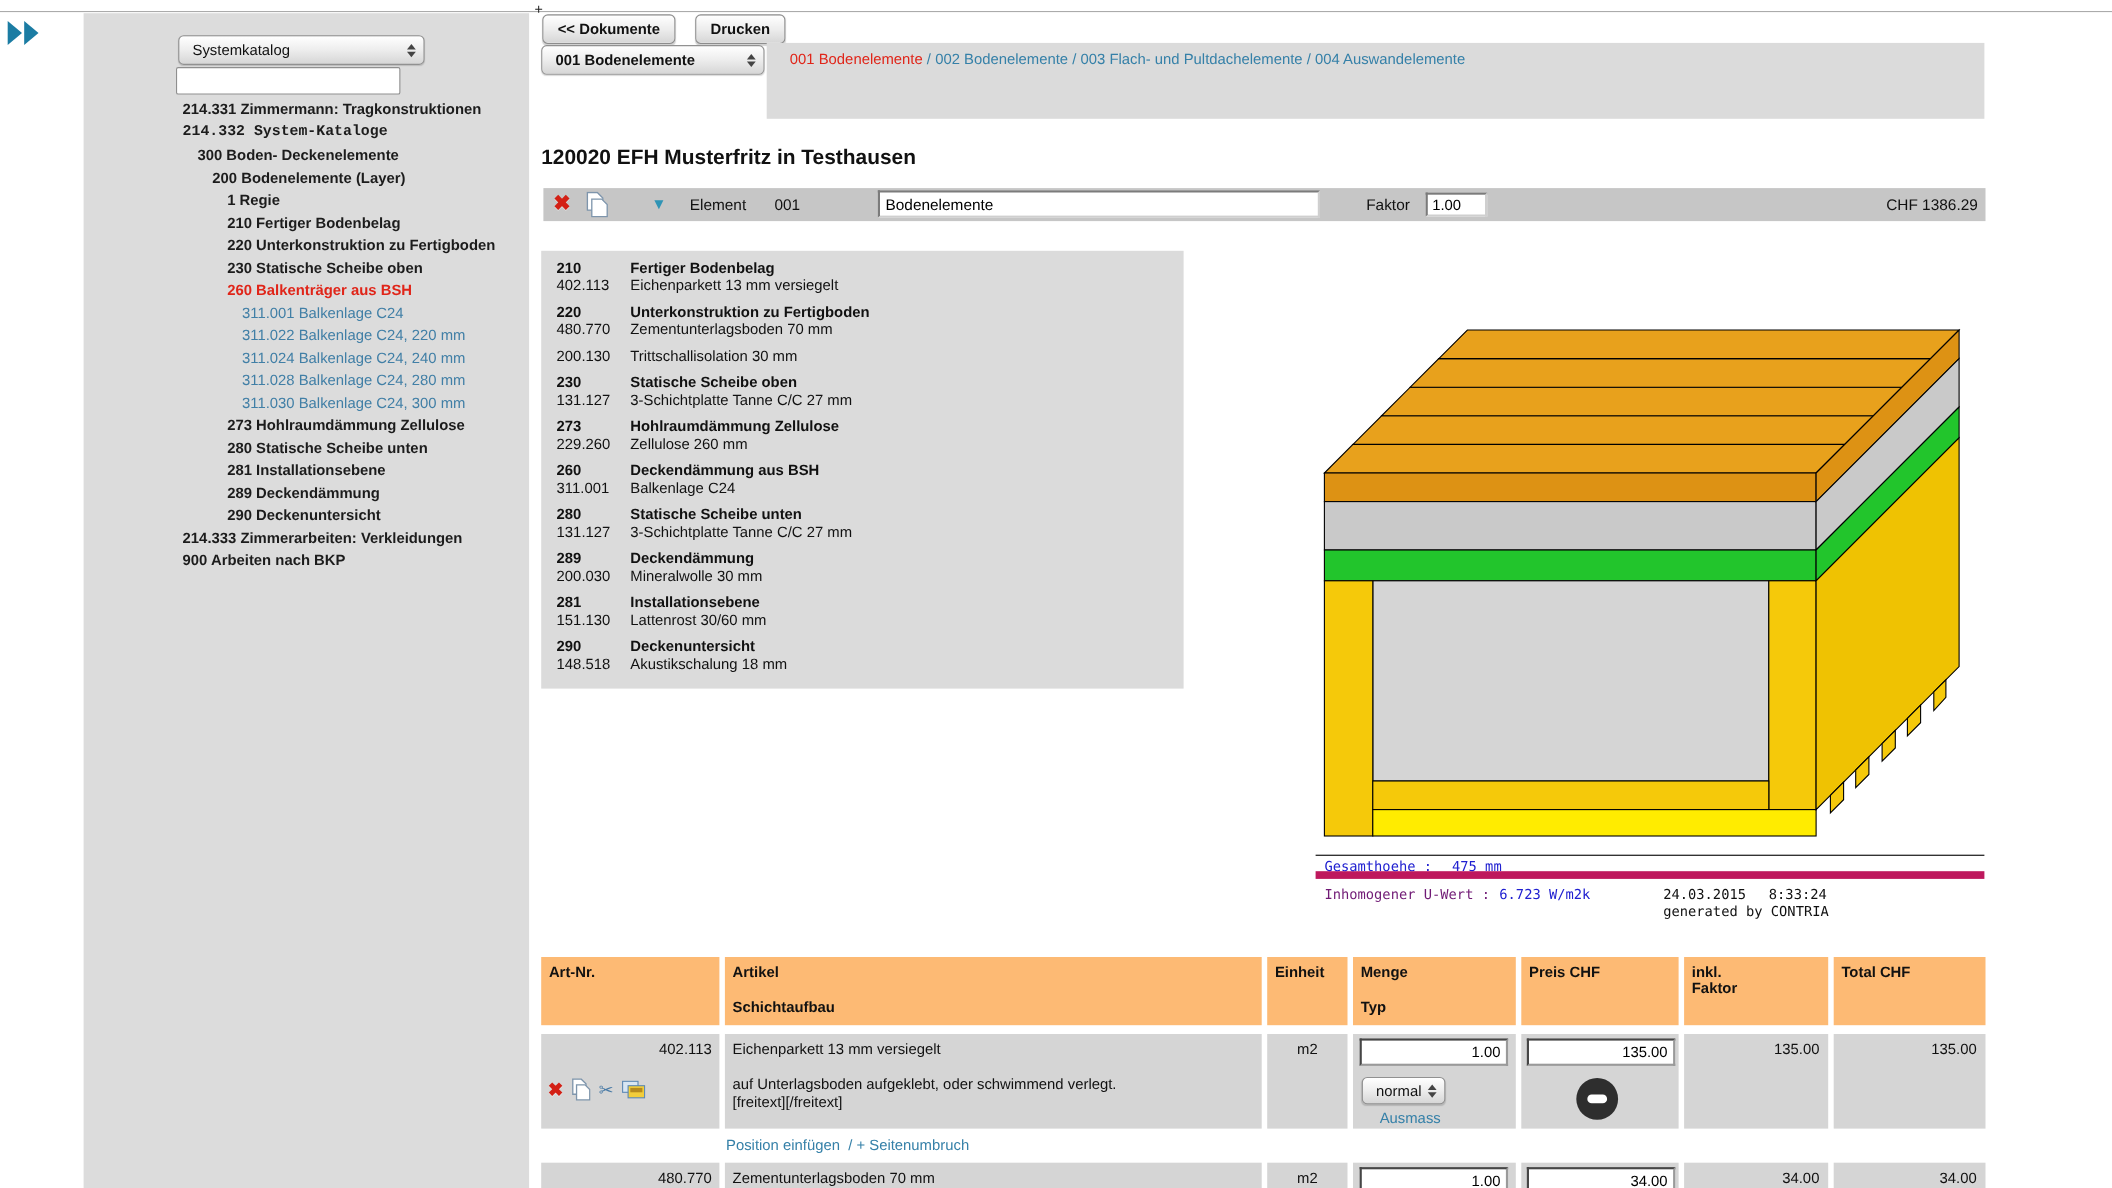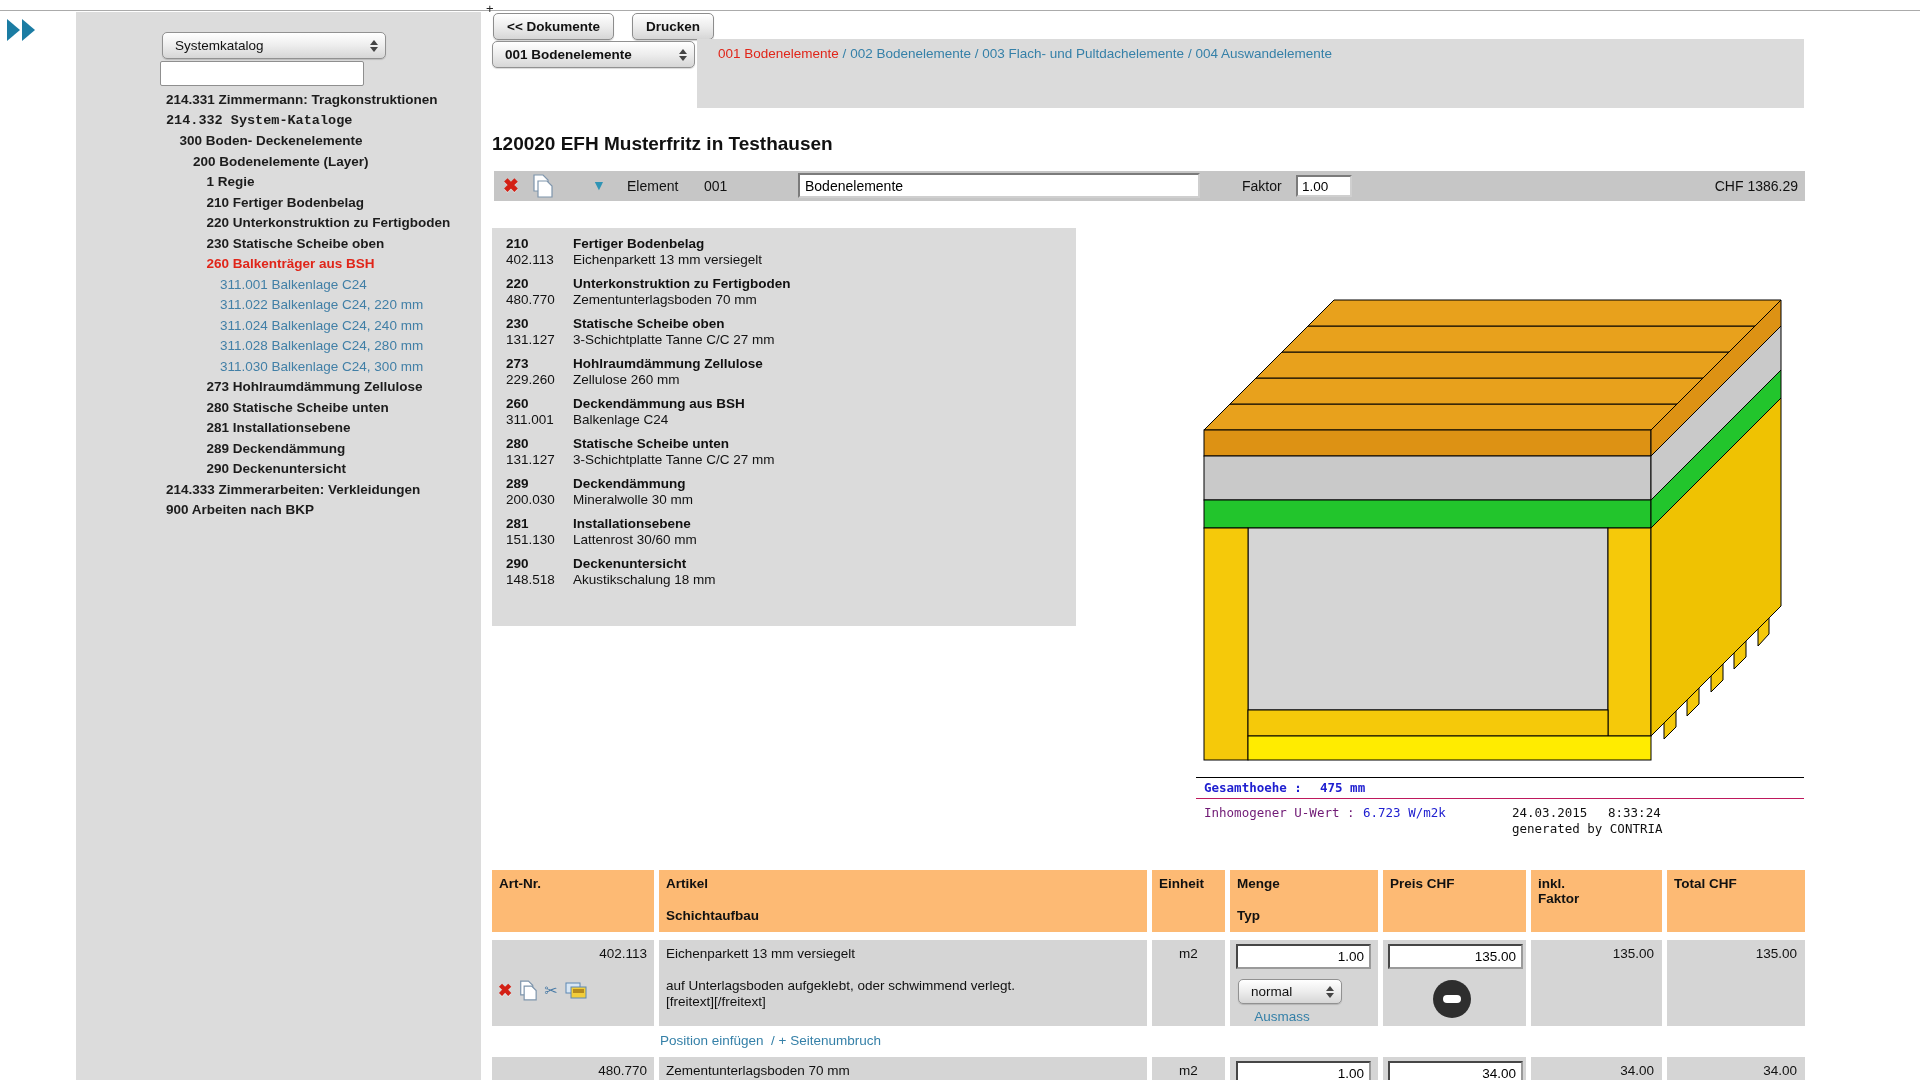--- a/index.html
+++ b/index.html
@@ -62,22 +62,22 @@
   .layer-panel { position:absolute; left:492px; top:228px; width:584px; height:398px; background:#dbdbdb;
     padding:8px 0 0 14px; overflow:hidden; }
   .layer { margin-bottom:8px; }
   .layer .row { line-height:16px; font-size:13.5px; white-space:nowrap; }
   .layer .col1 { display:inline-block; width:67px; }
   .layer .head { font-weight:bold; }
 
   
   .image-panel { position:absolute; left:1196px; top:228px; width:608px; height:618px; background:#ffffff; }
   .gh-row { position:absolute; left:0; top:549px; width:608px; height:22px; border-top:1px solid #000;
-    border-bottom:1px solid #be185d; font-family:"DejaVu Sans Mono", monospace; font-size:12.5px; line-height:20px;
-    color:#2020d0;font-weight:bold; }
+    border-bottom:7px solid #be185d; font-family:"DejaVu Sans Mono", monospace; font-size:12.5px; line-height:20px;
+    color:#2020d0; }
   .gh-row .lab { position:absolute; left:8px; }
   .gh-row .val { position:absolute; left:124px; }
   .uw-row { position:absolute; left:0; top:576px; width:608px; font-family:"DejaVu Sans Mono", monospace;
     font-size:12.5px; line-height:17px; }
   .uw-row .lab { position:absolute; left:8px; color:#701a75; }
   .uw-row .val { position:absolute; left:167px; color:#2020d0; }
   .uw-row .date { position:absolute; left:316px; color:#111; }
   .uw-row .time { position:absolute; left:412px; color:#111; }
   .gen-row { position:absolute; left:316px; top:593px; font-family:"DejaVu Sans Mono", monospace; font-size:12.5px; color:#111; }
 
@@ -96,21 +96,21 @@
   .row2 { height:70px; margin-top:4px; }
   .art-icons { position:absolute; left:6px; top:40px; display:flex; gap:7px; align-items:center; }
   .icon-x.small { font-size:17px; }
   .icon-cut { color:#4a7ba6; font-size:16px; cursor:pointer; }
   .note1 { position:absolute; left:7px; top:38px; }
   .note2 { position:absolute; left:7px; top:54px; }
   .qty-input { position:absolute; left:6px; top:4px; width:135px; height:25px; border:2px inset #9a9a9a;
     font-size:13.5px; text-align:right; padding:0 5px; background:#fff; }
   .price-input { position:absolute; left:5px; top:4px; width:135px; height:25px; border:2px inset #9a9a9a;
     font-size:13.5px; text-align:right; padding:0 5px; background:#fff; }
-  .typ-select { position:absolute; left:8px; top:39px; width:104px; height:25px; font-weight:normal; }
+  .typ-select { position:absolute; left:8px; top:39px; width:76px; height:25px; font-weight:normal; }
   .ausmass { position:absolute; left:8px; top:69px; width:88px; text-align:center; color:#3580a8; cursor:pointer; }
   .donut { position:absolute; left:50px; top:40px; width:38px; height:38px; border-radius:50%; background:#2e2e2e; cursor:pointer; }
   .donut::after { content:""; position:absolute; left:10px; top:15px; width:18px; height:8px; border-radius:4px; background:#fff; }
   .cellnum { position:absolute; right:8px; top:6px; }
   .links-row { margin-top:7px; padding-left:168px; font-size:13.5px; height:20px; }
   .links-row span { color:#3580a8; cursor:pointer; }
 </style>
 </head>
 <body>
 
@@ -191,20 +191,23 @@
 <div class="layer-panel">
     <div class="layer">
       <div class="row head"><span class="col1">210</span><span>Fertiger Bodenbelag</span></div>
       <div class="row"><span class="col1">402.113</span><span>Eichenparkett 13 mm versiegelt</span></div>
     </div>
     <div class="layer">
       <div class="row head"><span class="col1">220</span><span>Unterkonstruktion zu Fertigboden</span></div>
       <div class="row"><span class="col1">480.770</span><span>Zementunterlagsboden 70 mm</span></div>
     </div>
     <div class="layer">
+      <div class="row"><span class="col1">200.130</span><span>Trittschallisolation 30 mm</span></div>
+    </div>
+    <div class="layer">
       <div class="row head"><span class="col1">230</span><span>Statische Scheibe oben</span></div>
       <div class="row"><span class="col1">131.127</span><span>3-Schichtplatte Tanne C/C 27 mm</span></div>
     </div>
     <div class="layer">
       <div class="row head"><span class="col1">273</span><span>Hohlraumdämmung Zellulose</span></div>
       <div class="row"><span class="col1">229.260</span><span>Zellulose 260 mm</span></div>
     </div>
     <div class="layer">
       <div class="row head"><span class="col1">260</span><span>Deckendämmung aus BSH</span></div>
       <div class="row"><span class="col1">311.001</span><span>Balkenlage C24</span></div>

